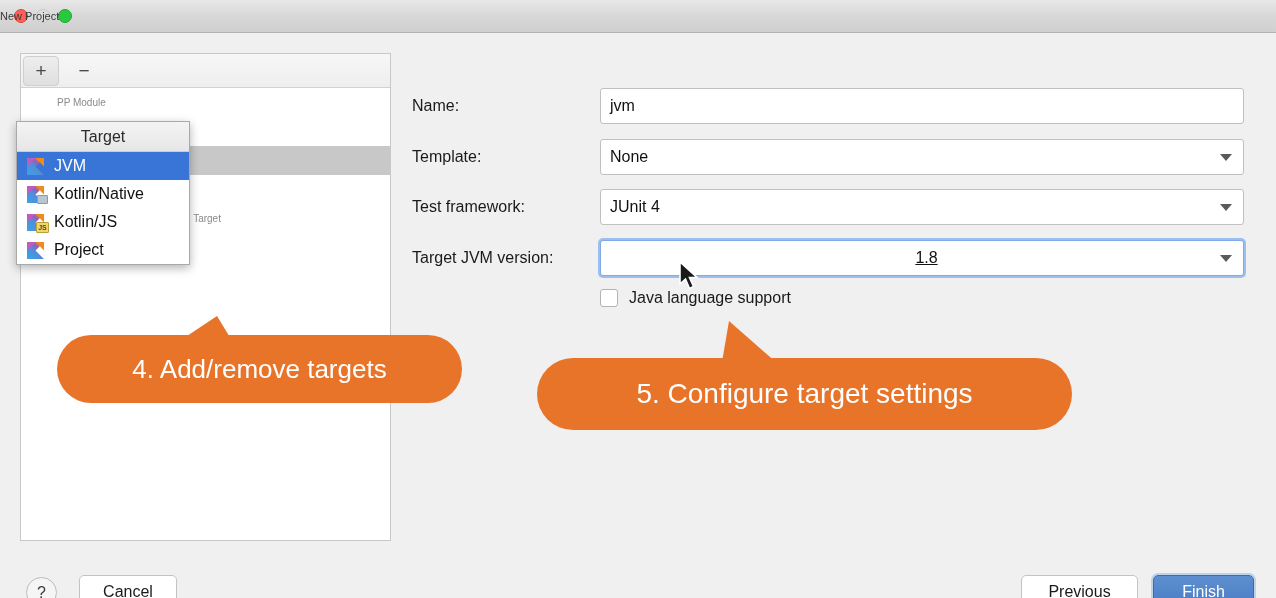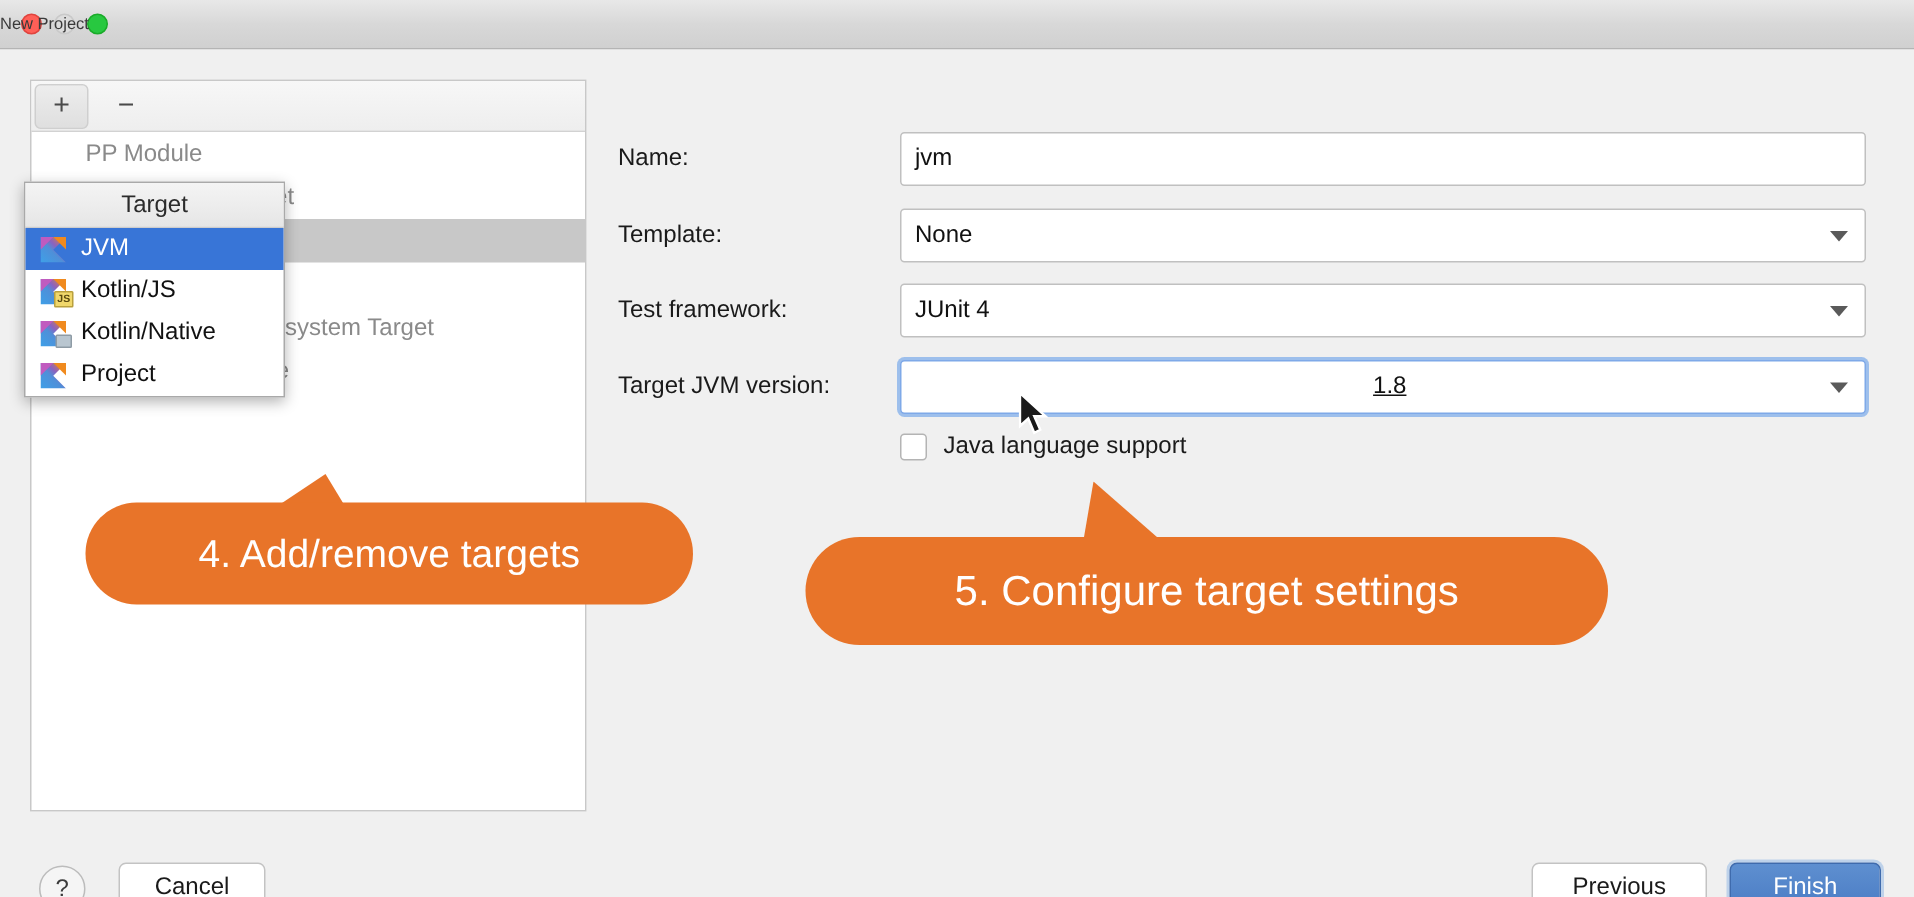--- a/index.html
+++ b/index.html
@@ -49,21 +49,21 @@
   }
   .tb-btn.plus{
     left:2px; background:linear-gradient(to bottom,#ededed,#dfdfdf);
     border:1px solid #cfcfcf; border-radius:4px;
   }
   .tb-btn.minus{ left:45px; }
 
   .tree{ position:absolute; left:0; top:34px; width:369px; }
   .tree-row{
     height:29px; display:flex; align-items:center;
-    font-size:16px; padding-left:8px; white-space:nowrap;
+    font-size:10px; padding-left:8px; white-space:nowrap;
   }
   .tree-row.sel{ background:#c8c8c8; }
   .tree-row .ind1{ width:28px; }
   .tree-row .ind2{ width:50px; }
   .tree-row .nm{ color:#111; font-weight:bold; margin-right:6px; }
   .tree-row .dsc{ color:#8a8a8a; }
   .tree-row.sel .dsc{ color:#8a8a8a; }
 
   
   .klogo{
@@ -257,56 +257,56 @@
               </svg>
             </span>
           </span>
           <span>JVM</span>
         </div>
         <div class="popup-item">
           <span style="display: inline-flex; align-items: center; margin-right: 5px;">
             <span class="klogo">
               <svg width="17" height="17" viewBox="0 0 17 17">
                 <defs>
-                  <linearGradient id="kg4" x1="0" y1="1" x2="1" y2="0">
-                    <stop offset="0" stop-color="#3ea0e8"></stop>
-                    <stop offset="0.45" stop-color="#4f8fd8"></stop>
-                    <stop offset="0.62" stop-color="#8b62c0"></stop>
-                    <stop offset="1" stop-color="#f08a1e"></stop>
-                  </linearGradient>
-                </defs>
-                <polygon points="0,0 17,0 8.5,8.5 17,17 0,17" fill="url(#kg4)"></polygon>
-                <polygon points="8.6,0 17,0 17,8.4" fill="#f08a1e"></polygon>
-                <polygon points="0,0 8.5,0 0,8.5" fill="#c05bbf"></polygon>
-              </svg>
-              <span class="jsbadge">JS</span>
-            </span>
-          </span>
-          <span>Kotlin/JS</span>
+                  <linearGradient id="kg3" x1="0" y1="1" x2="1" y2="0">
+                    <stop offset="0" stop-color="#3ea0e8"></stop>
+                    <stop offset="0.45" stop-color="#4f8fd8"></stop>
+                    <stop offset="0.62" stop-color="#8b62c0"></stop>
+                    <stop offset="1" stop-color="#f08a1e"></stop>
+                  </linearGradient>
+                </defs>
+                <polygon points="0,0 17,0 8.5,8.5 17,17 0,17" fill="url(#kg3)"></polygon>
+                <polygon points="8.6,0 17,0 17,8.4" fill="#f08a1e"></polygon>
+                <polygon points="0,0 8.5,0 0,8.5" fill="#c05bbf"></polygon>
+              </svg>
+              <span class="chipbadge"></span>
+            </span>
+          </span>
+          <span>Kotlin/Native</span>
         </div>
         <div class="popup-item">
           <span style="display: inline-flex; align-items: center; margin-right: 5px;">
             <span class="klogo">
               <svg width="17" height="17" viewBox="0 0 17 17">
                 <defs>
-                  <linearGradient id="kg3" x1="0" y1="1" x2="1" y2="0">
-                    <stop offset="0" stop-color="#3ea0e8"></stop>
-                    <stop offset="0.45" stop-color="#4f8fd8"></stop>
-                    <stop offset="0.62" stop-color="#8b62c0"></stop>
-                    <stop offset="1" stop-color="#f08a1e"></stop>
-                  </linearGradient>
-                </defs>
-                <polygon points="0,0 17,0 8.5,8.5 17,17 0,17" fill="url(#kg3)"></polygon>
-                <polygon points="8.6,0 17,0 17,8.4" fill="#f08a1e"></polygon>
-                <polygon points="0,0 8.5,0 0,8.5" fill="#c05bbf"></polygon>
-              </svg>
-              <span class="chipbadge"></span>
-            </span>
-          </span>
-          <span>Kotlin/Native</span>
+                  <linearGradient id="kg4" x1="0" y1="1" x2="1" y2="0">
+                    <stop offset="0" stop-color="#3ea0e8"></stop>
+                    <stop offset="0.45" stop-color="#4f8fd8"></stop>
+                    <stop offset="0.62" stop-color="#8b62c0"></stop>
+                    <stop offset="1" stop-color="#f08a1e"></stop>
+                  </linearGradient>
+                </defs>
+                <polygon points="0,0 17,0 8.5,8.5 17,17 0,17" fill="url(#kg4)"></polygon>
+                <polygon points="8.6,0 17,0 17,8.4" fill="#f08a1e"></polygon>
+                <polygon points="0,0 8.5,0 0,8.5" fill="#c05bbf"></polygon>
+              </svg>
+              <span class="jsbadge">JS</span>
+            </span>
+          </span>
+          <span>Kotlin/JS</span>
         </div>
         <div class="popup-item">
           <span style="display: inline-flex; align-items: center; margin-right: 5px;">
             <span class="klogo">
               <svg width="17" height="17" viewBox="0 0 17 17">
                 <defs>
                   <linearGradient id="kg5" x1="0" y1="1" x2="1" y2="0">
                     <stop offset="0" stop-color="#3ea0e8"></stop>
                     <stop offset="0.45" stop-color="#4f8fd8"></stop>
                     <stop offset="0.62" stop-color="#8b62c0"></stop>

